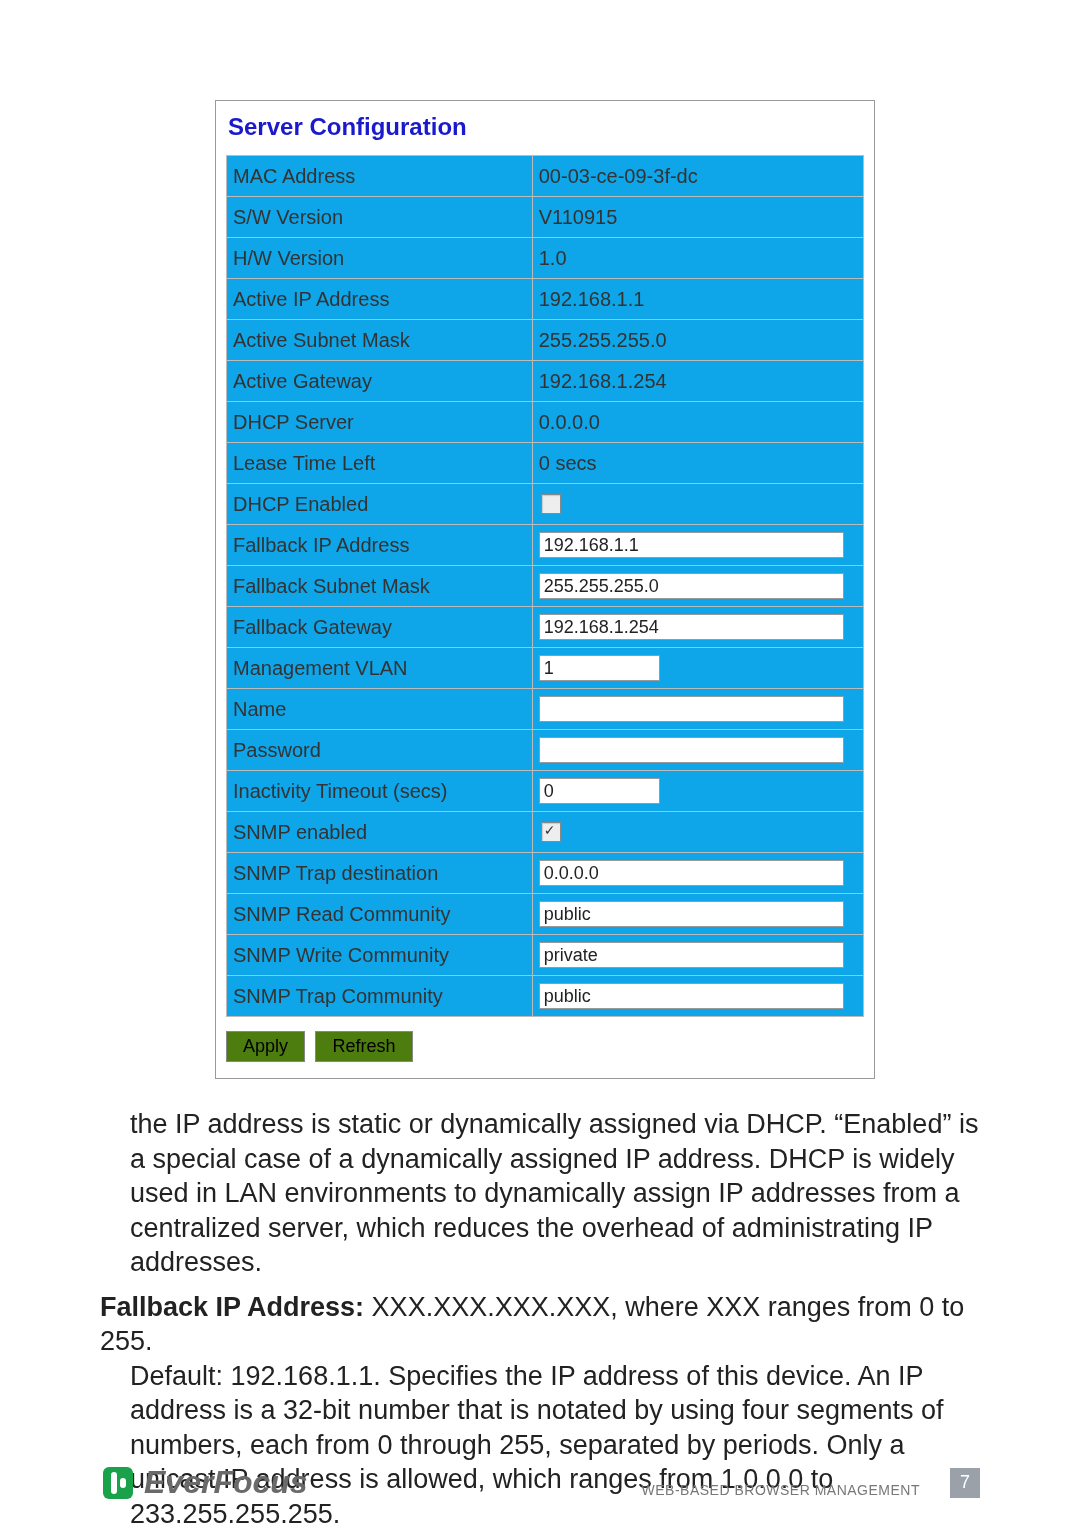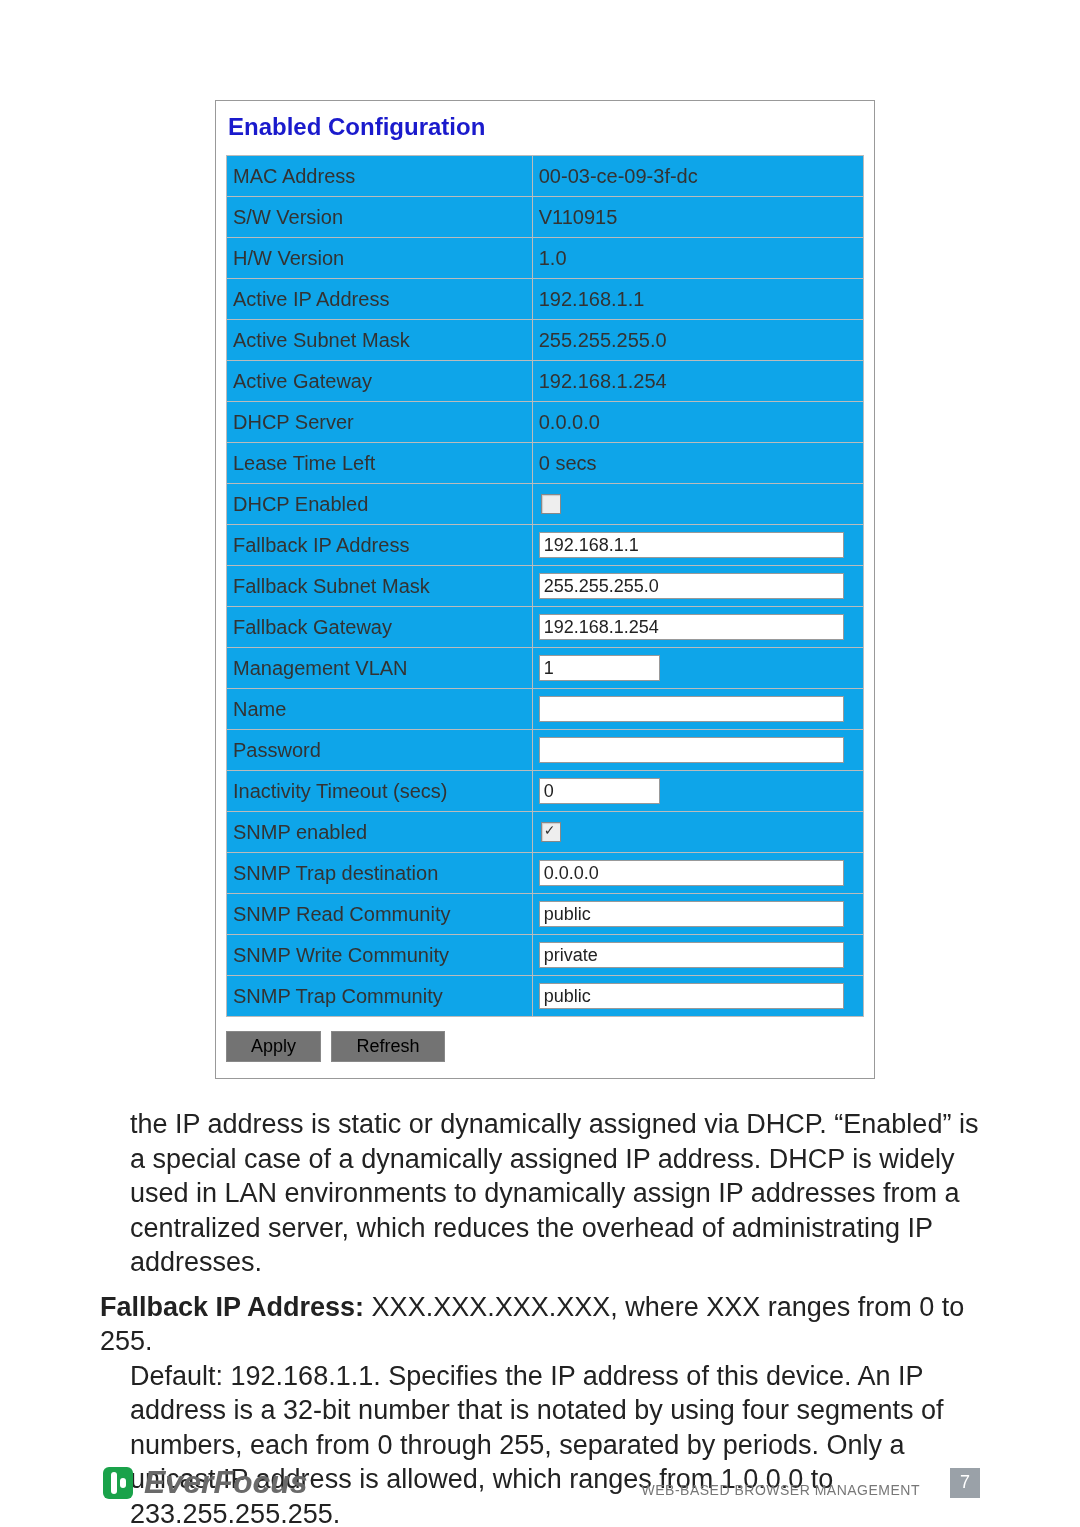--- a/index.html
+++ b/index.html
@@ -76,22 +76,22 @@
     font-size: 14px;
     left: 2px;
     top: -1px;
     color: #333;
   }
   .buttons {
     margin-top: 14px;
   }
   button.ui-btn {
     font-size: 18px;
-    padding: 4px 24px;
-    background: #737373;
+    padding: 4px 16px;
+    background: #4d7c0f;
     border: 1px solid #888;
     margin-right: 6px;
     cursor: pointer;
   }
 
   .body-text {
     margin-top: 28px;
     font-size: 27px;
     line-height: 1.28;
     color: #222;
@@ -139,21 +139,21 @@
     align-items: center;
     justify-content: center;
   }
 </style>
 </head>
 <body>
 
 <div class="page">
 
   <div class="config-box">
-    <div class="config-title">Enabled Configuration</div>
+    <div class="config-title">Server Configuration</div>
 
     <table class="cfg">
       <colgroup>
           <col class="c1">
           <col class="c2">
         </colgroup>
       <tbody>
         <tr>
             <td>MAC Address</td>
             <td class="val-text">00-03-ce-09-3f-dc</td>

